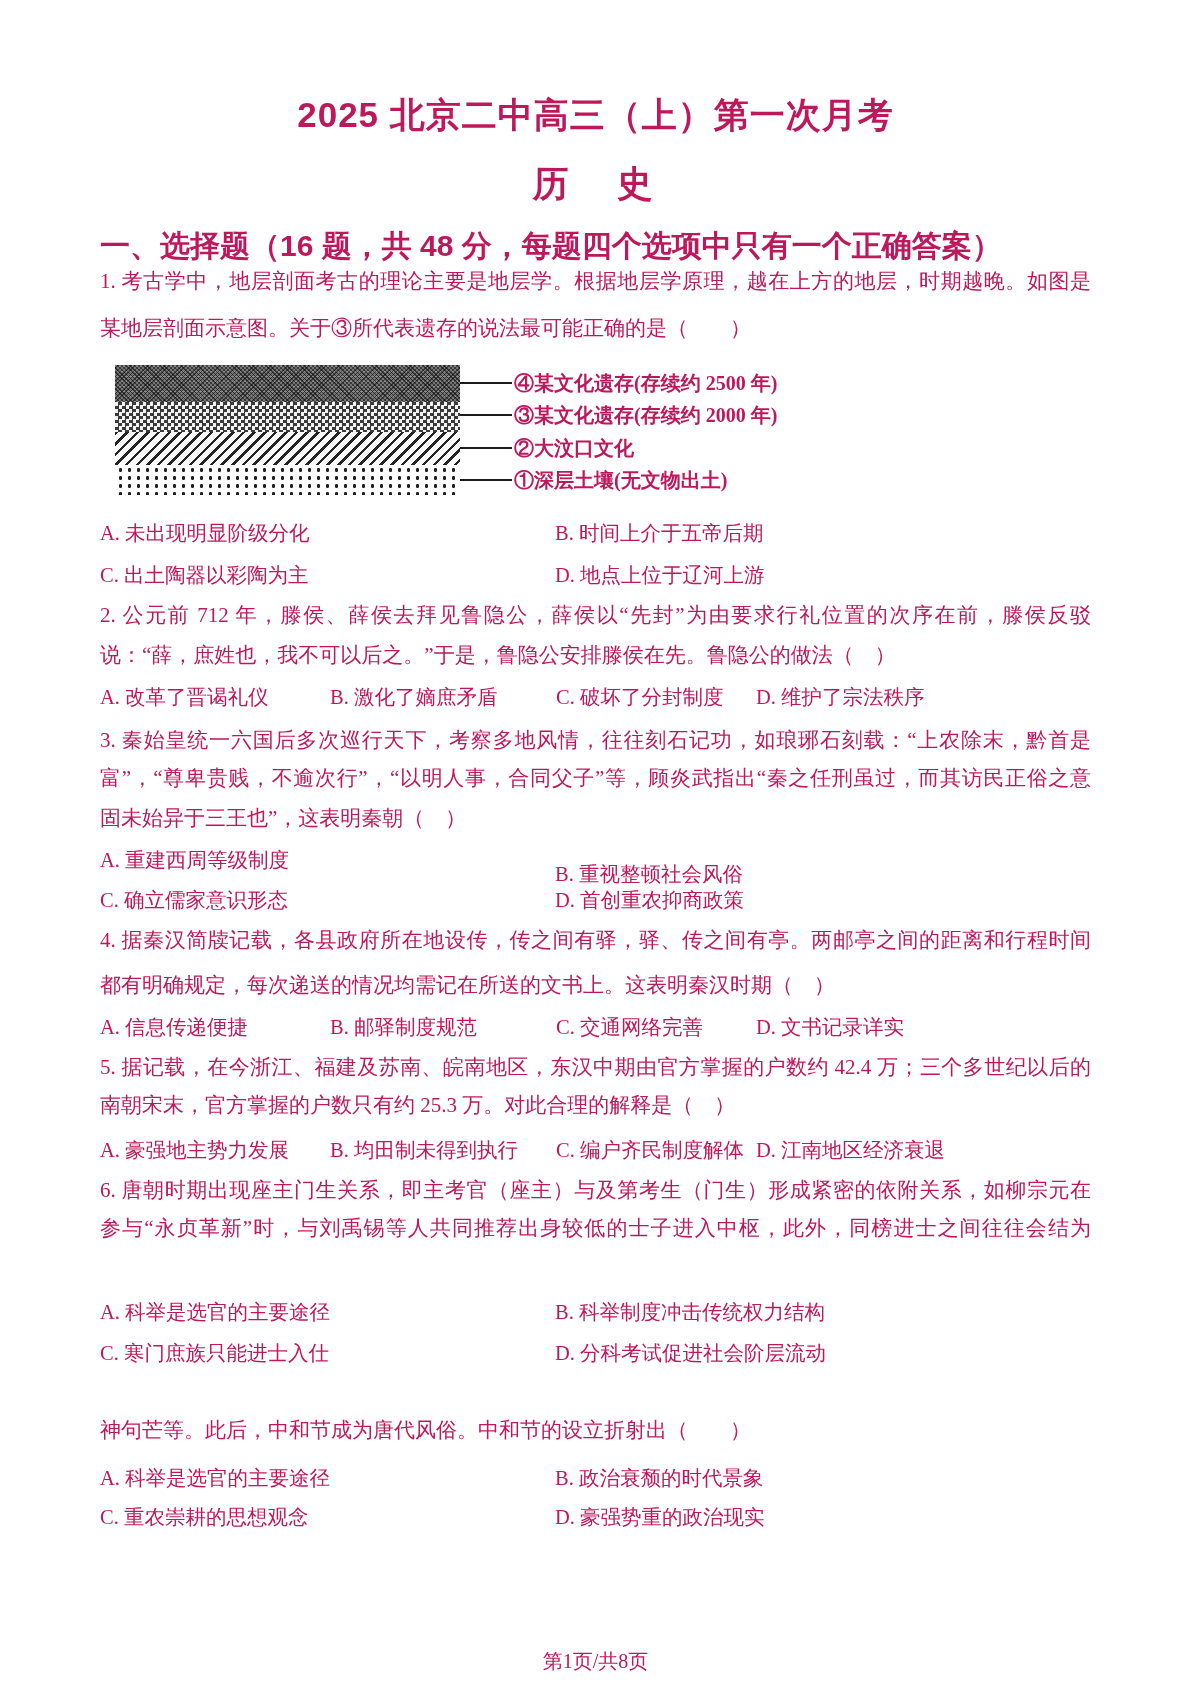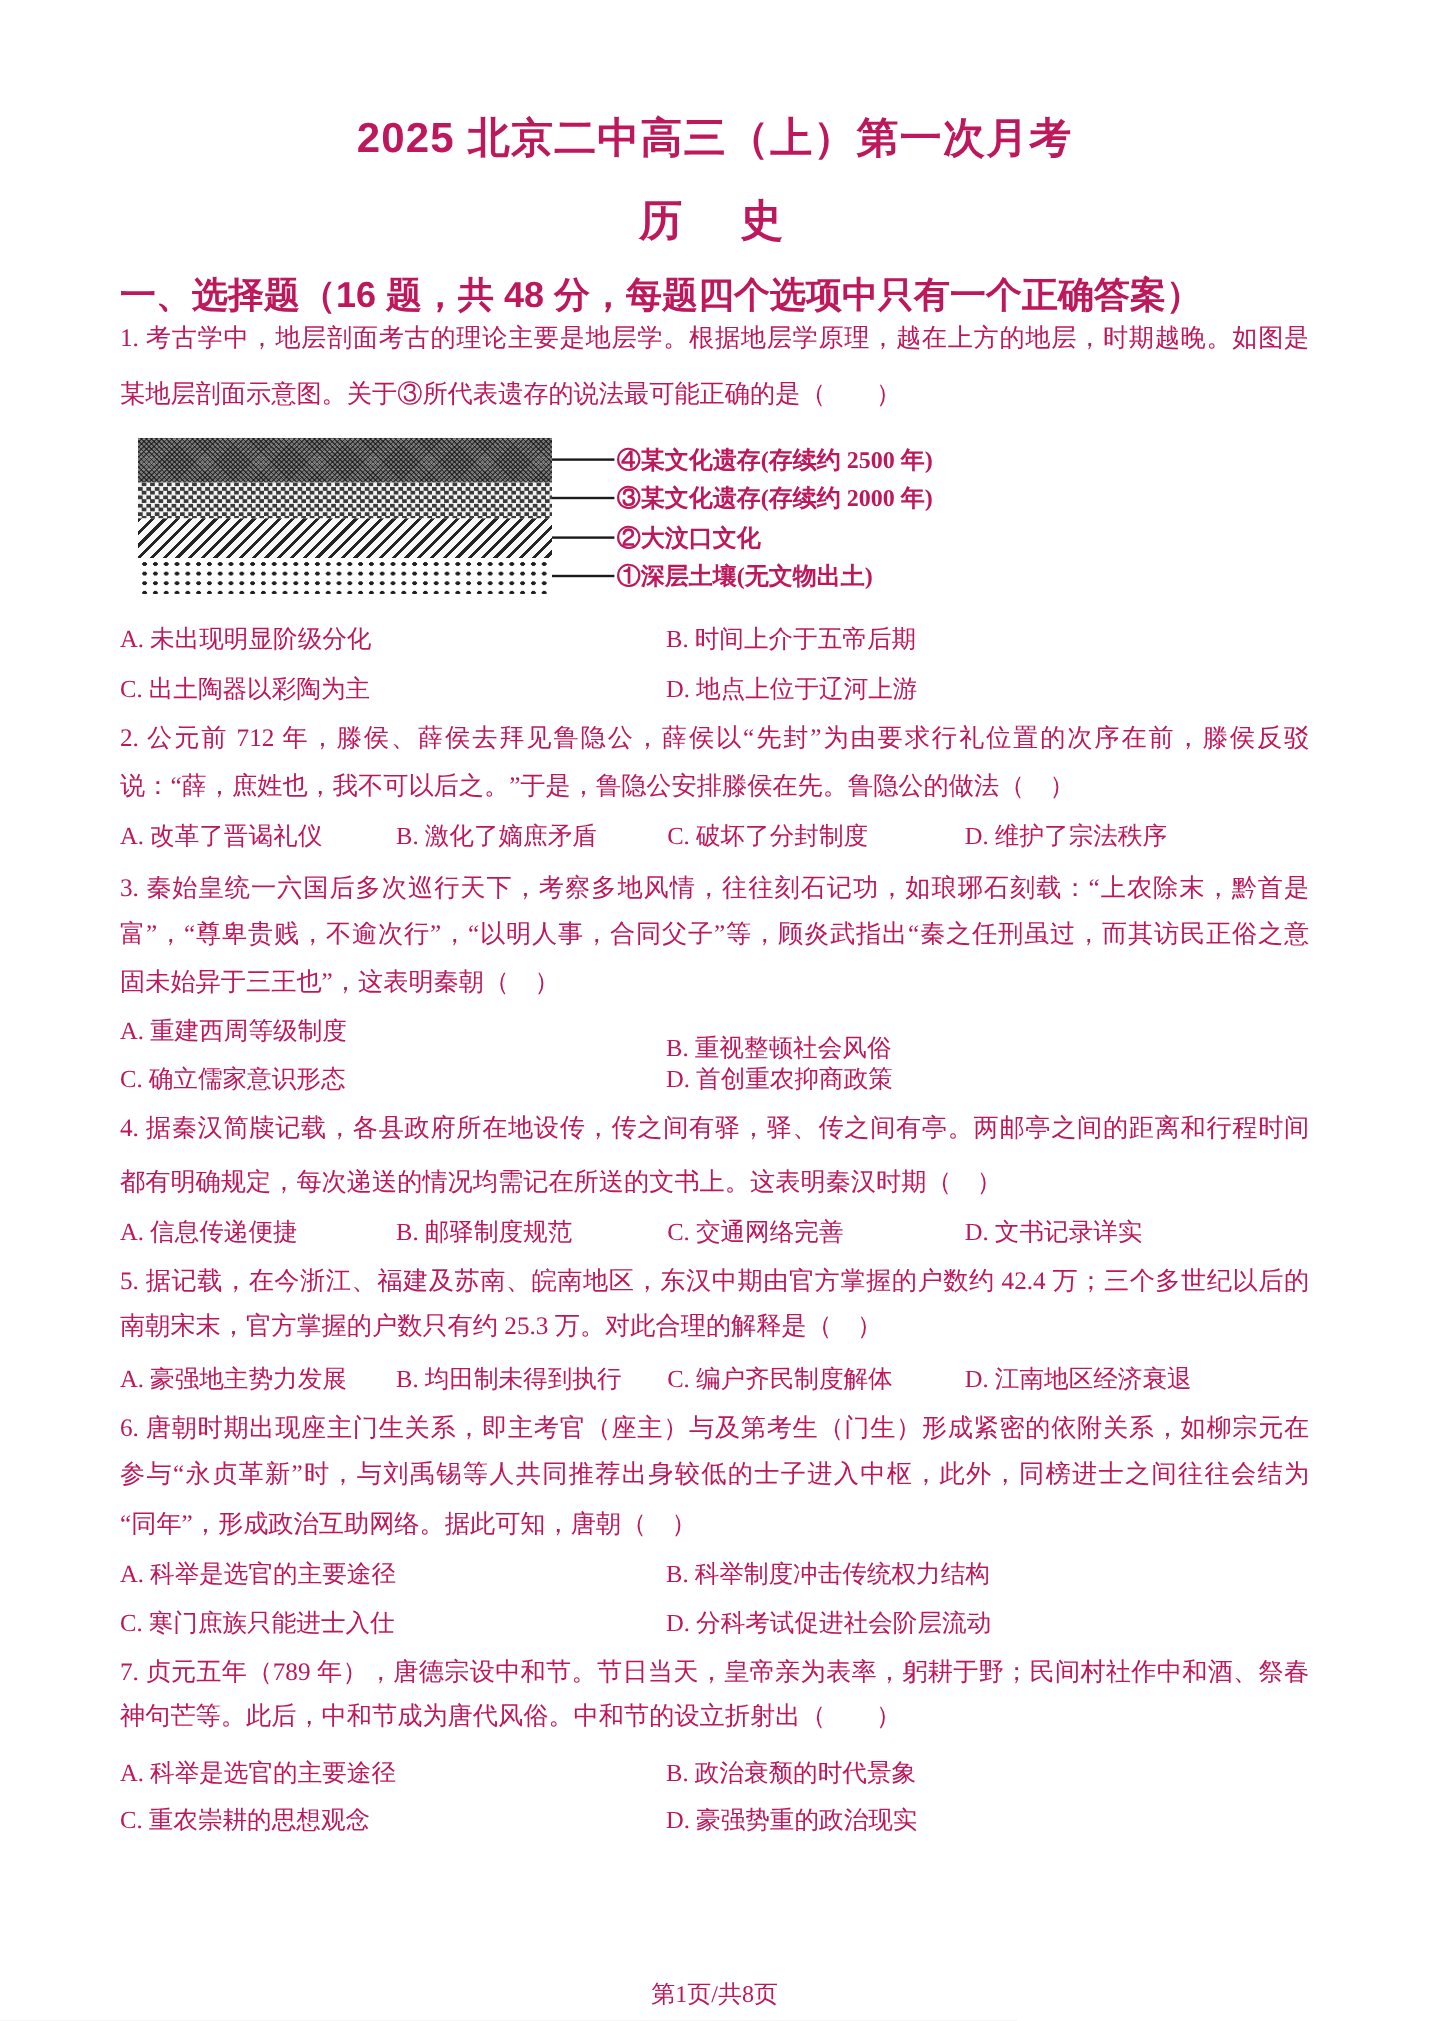--- a/index.html
+++ b/index.html
@@ -36,21 +36,21 @@
     text-align:justify;
     text-align-last:justify;
     -moz-text-align-last:justify;
   }
   .opt{
     position:absolute;
     font-size:20.5px;line-height:26px;
     white-space:pre;
   }
   
-  .c1{left:100px;} .c2{left:330px;} .c3{left:556px;} .c4{left:804px;text-align:center;}
+  .c1{left:100px;} .c2{left:330px;} .c3{left:556px;} .c4{left:756px;text-align:center;}
   .r2{left:555px;} 
 
   
   .diagram{position:absolute;left:115px;top:365px;width:345px;height:130px;}
   .layer{position:absolute;left:0;width:100%;}
   .layer-4{
     top:0;height:37px;
     background-color:#757575;
     background-image:
       repeating-linear-gradient(45deg, rgba(0,0,0,.55) 0 1px, transparent 1px 3px),
@@ -142,27 +142,25 @@
 
   <div class="t-line just" style="top:1054px;">5. 据记载，在今浙江、福建及苏南、皖南地区，东汉中期由官方掌握的户数约 42.4 万；三个多世纪以后的</div>
   <div class="t-line" style="top:1092px;">南朝宋末，官方掌握的户数只有约 25.3 万。对此合理的解释是（　）</div>
   <div class="opt c1" style="top:1137px;">A. 豪强地主势力发展</div>
   <div class="opt c2" style="top:1137px;">B. 均田制未得到执行</div>
   <div class="opt c3" style="top:1137px;">C. 编户齐民制度解体</div>
   <div class="opt c4" style="top:1137px;">D. 江南地区经济衰退</div>
 
   <div class="t-line just" style="top:1177px;">6. 唐朝时期出现座主门生关系，即主考官（座主）与及第考生（门生）形成紧密的依附关系，如柳宗元在</div>
   <div class="t-line just" style="top:1215px;">参与“永贞革新”时，与刘禹锡等人共同推荐出身较低的士子进入中枢，此外，同榜进士之间往往会结为</div>
-  <div class="t-line" style="top:1257px;">“同年”，形成政治互助网络。据此可知，唐朝（　）</div>
   <div class="opt c1" style="top:1299px;">A. 科举是选官的主要途径</div>
   <div class="opt r2" style="top:1299px;">B. 科举制度冲击传统权力结构</div>
   <div class="opt c1" style="top:1340px;">C. 寒门庶族只能进士入仕</div>
   <div class="opt r2" style="top:1340px;">D. 分科考试促进社会阶层流动</div>
 
-  <div class="t-line just" style="top:1380px;">7. 贞元五年（789 年），唐德宗设中和节。节日当天，皇帝亲为表率，躬耕于野；民间村社作中和酒、祭春</div>
   <div class="t-line" style="top:1417px;">神句芒等。此后，中和节成为唐代风俗。中和节的设立折射出（　　）</div>
   <div class="opt c1" style="top:1465px;">A. 科举是选官的主要途径</div>
   <div class="opt r2" style="top:1465px;">B. 政治衰颓的时代景象</div>
   <div class="opt c1" style="top:1504px;">C. 重农崇耕的思想观念</div>
   <div class="opt r2" style="top:1504px;">D. 豪强势重的政治现实</div>
 
   <div class="footer">第1页/共8页</div>
 
 </div>
 

